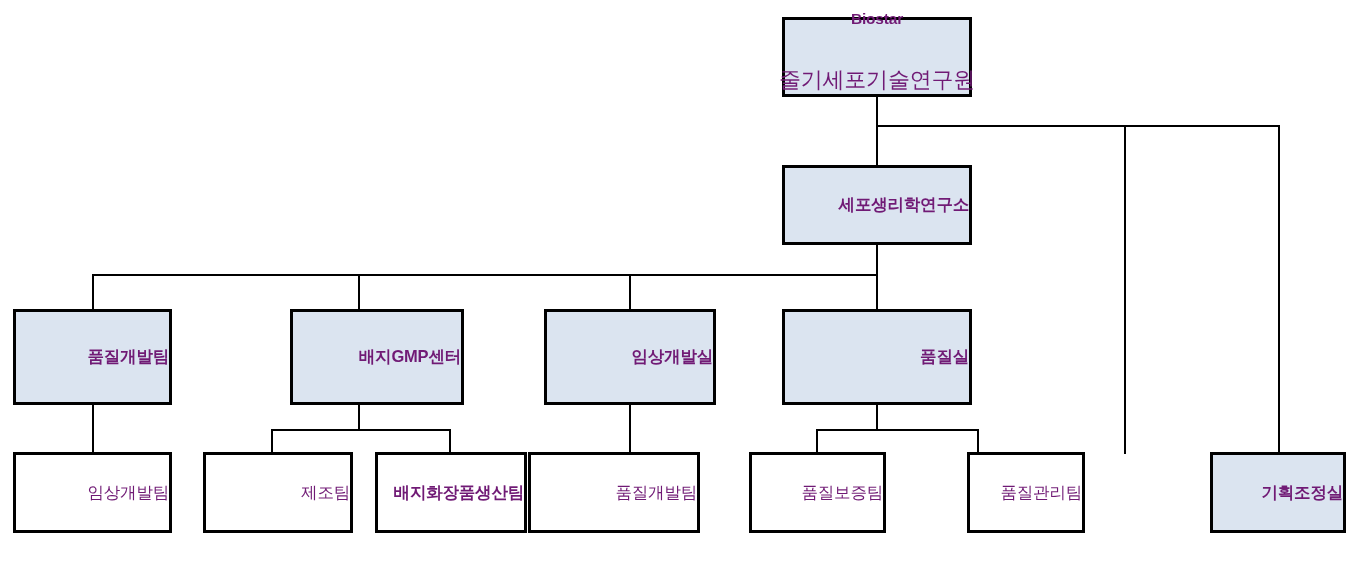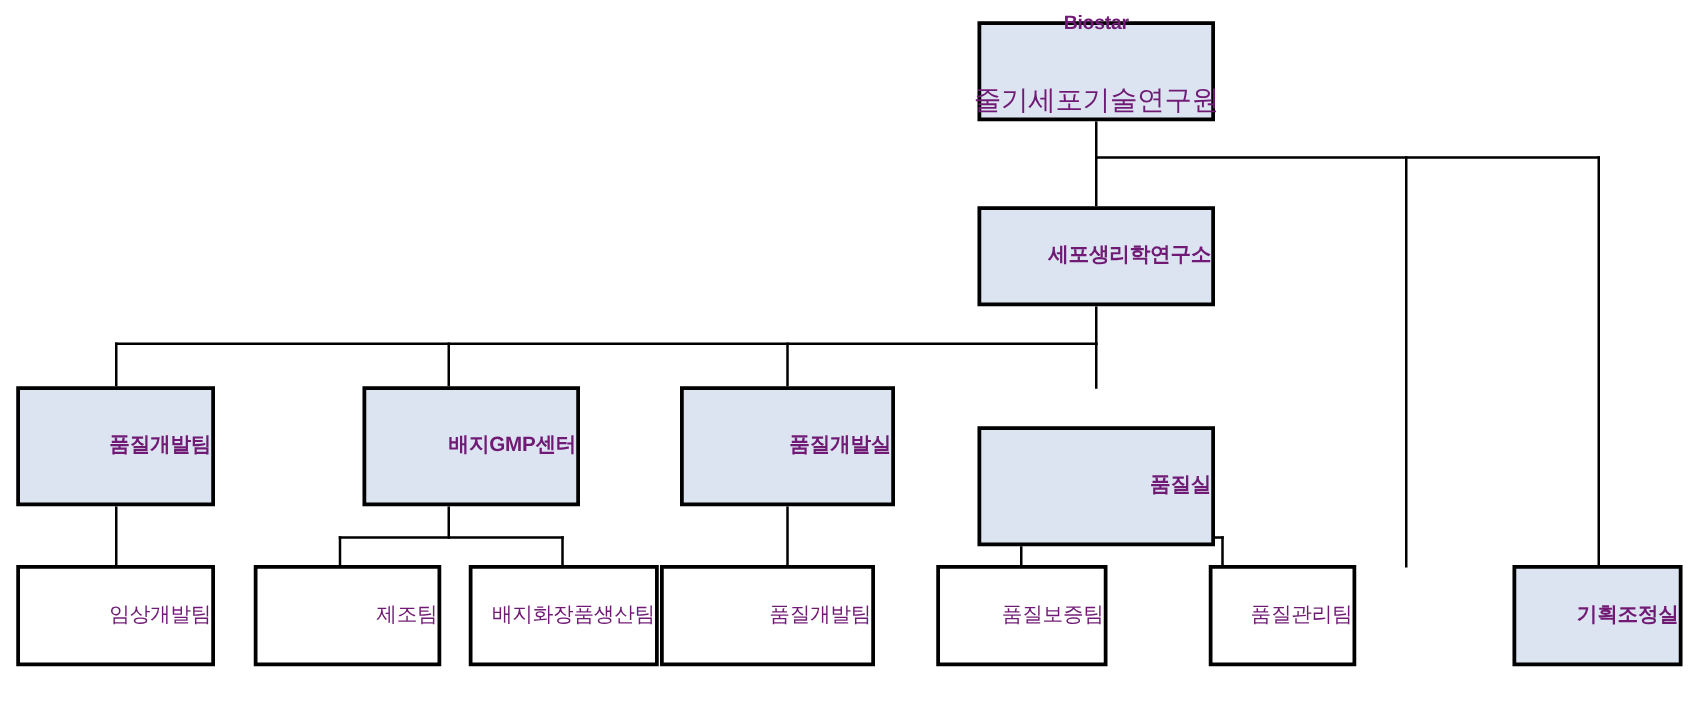--- a/index.html
+++ b/index.html
@@ -95,36 +95,36 @@
 
   <div class="node unit" style="left:13px;top:309px;width:159px;height:96px;">
     <span>품질개발팀</span>
   </div>
 
   <div class="node unit" style="left:272px;top:309px;width:174px;height:96px;margin-left:18px;">
     <span>배지GMP센터</span>
   </div>
 
   <div class="node unit" style="left:544px;top:309px;width:172px;height:96px;">
-    <span>품질개발실</span>
+    <span>임상개발실</span>
   </div>
 
-  <div class="node unit" style="left:782px;top:309px;width:190px;height:96px;margin-top:32px;">
+  <div class="node unit" style="left:782px;top:309px;width:190px;height:96px;">
     <span>품질실</span>
   </div>
 
   <div class="node team" style="left:13px;top:452px;width:159px;height:81px;padding-left:48px;">
     <span>임상개발팀</span>
   </div>
 
   <div class="node team" style="left:203px;top:452px;width:150px;height:81px;">
     <span>제조팀</span>
   </div>
 
-  <div class="node team" style="left:375px;top:452px;width:152px;height:81px;">
+  <div class="node team" style="left:375px;top:452px;width:152px;height:81px;font-weight:bold;">
     <span>배지화장품생산팀</span>
   </div>
 
   <div class="node team" style="left:528px;top:452px;width:172px;height:81px;">
     <span>품질개발팀</span>
   </div>
 
   <div class="node team" style="left:749px;top:452px;width:137px;height:81px;">
     <span>품질보증팀</span>
   </div>

